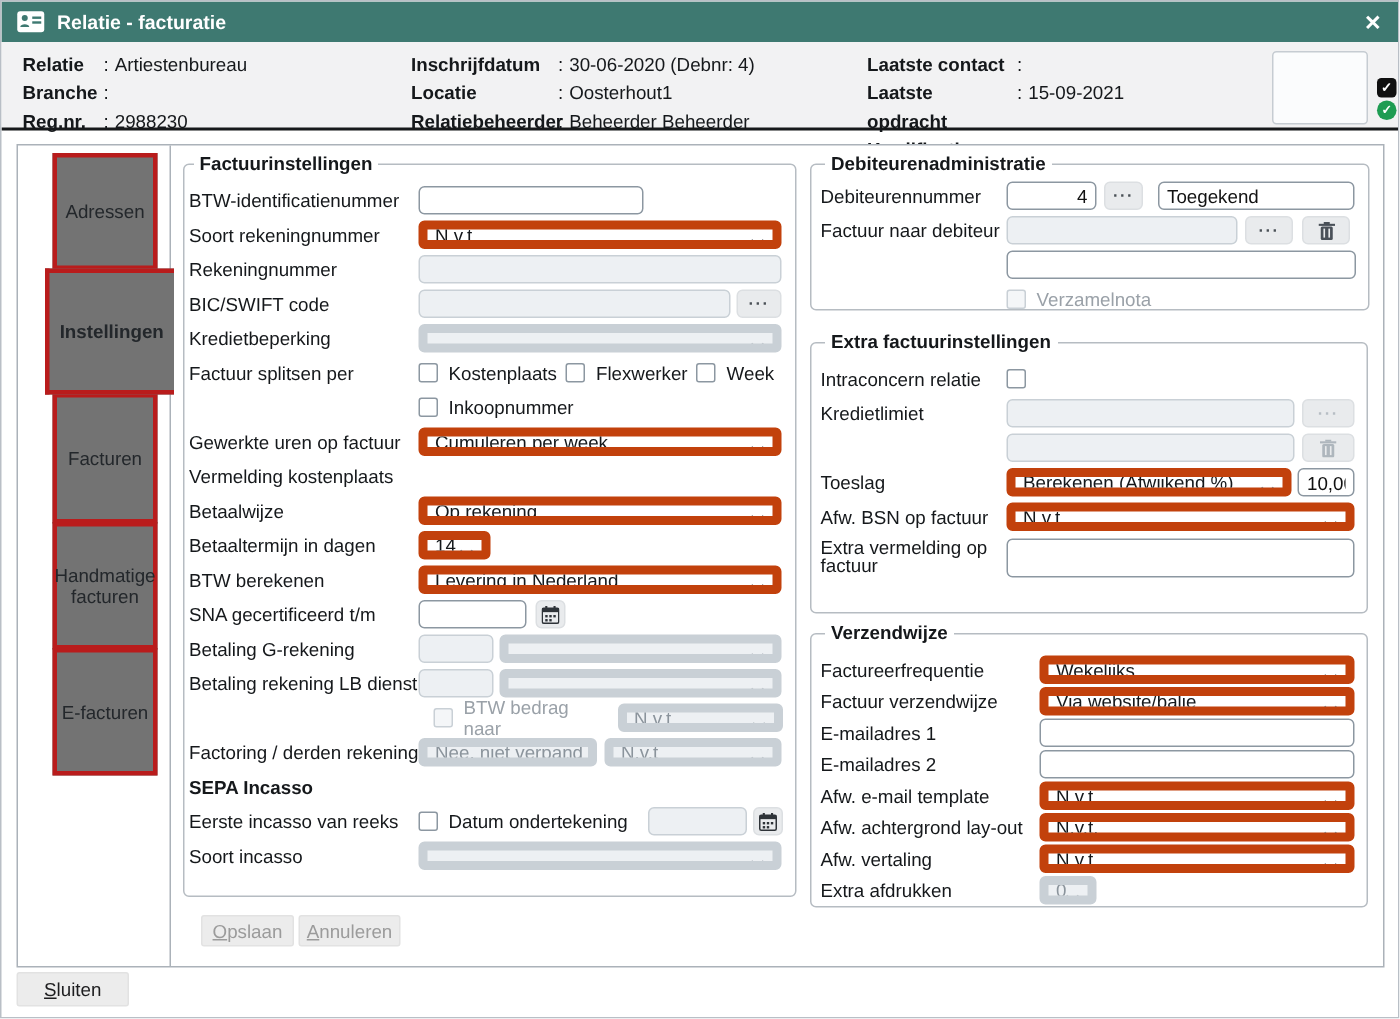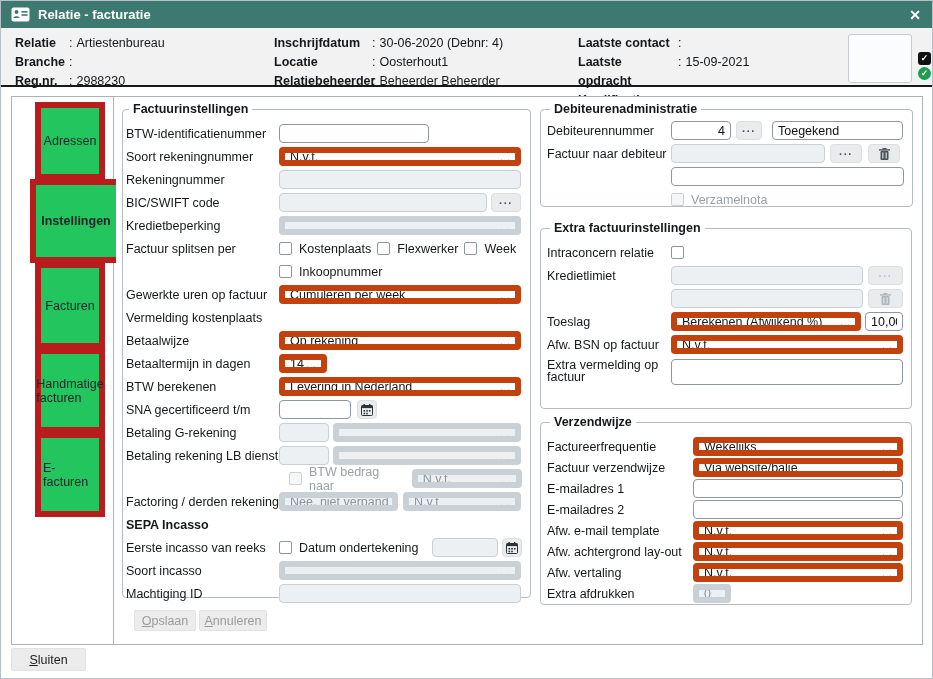--- a/index.html
+++ b/index.html
@@ -25,22 +25,22 @@
   .photo{position:absolute;left:847px;top:6px;width:64px;height:49px;background:#fbfcfd;
          border:1px solid #c6ccd2;border-radius:3px;}
   .flagbox{position:absolute;left:917px;top:24px;width:13px;height:13px;background:#101010;
            border-radius:3px;color:#fff;font-size:9px;line-height:13px;text-align:center;font-weight:bold;}
   .okdot{position:absolute;left:917px;top:39px;width:13px;height:13px;background:#1E9C52;
          border-radius:50%;color:#fff;font-size:8.5px;line-height:13px;text-align:center;font-weight:bold;}
   
   .panel{position:absolute;left:10px;top:95px;width:912px;height:549px;background:#fff;
          border:1px solid #ABB2B9;}
   .tabstrip{position:absolute;left:0;top:0;bottom:0;width:102px;border-right:1px solid #ABB2B9;}
-  .tab{width:70px;margin-left:23px;margin-top:-1px;border:6px solid #b91c1c;background:#22c55e;
-       display:flex;align-items:center;justify-content:center;color:#23272b;
+  .tab{width:70px;margin-left:23px;margin-top:-1px;border:3px solid #b91c1c;background:#737373;
+       display:flex;align-items:center;justify-content:center;text-align:center;color:#23272b;
        padding:2px;}
   .tab:first-child{margin-top:5px;}
   .tab.active{position:relative;z-index:2;width:86px;margin-left:18px;border-right:none;font-weight:bold;}
   .t1{height:78px;} .t2{height:84px;} .t3{height:87px;} .t4{height:85px;} .t5{height:85px;}
   
   fieldset.fs{position:absolute;margin:0;border:1px solid #B6BCC2;border-radius:4px;background:#fff;padding:8px 8px 0 3px;}
   fieldset.fs legend{font-weight:bold;padding:0 4px;margin-left:3px;font-size:12.5px;}
   .fs-left{left:110px;top:5px;width:408px;height:496px;}
   .fs-deb{left:528px;top:5px;width:372px;height:105px;padding-top:5px !important;padding-left:6px !important;}
   .fs-extra{left:528px;top:124px;width:372px;height:188px;padding-left:6px !important;}
@@ -374,24 +374,20 @@
       <div class="row">
         <span class="lbl">Soort incasso</span>
         <div class="sel dis" style="width:242px">
           <span></span>
           <svg class="chev" width="10" height="7" viewBox="0 0 10 7">
               <path d="M1 1 L5 5.5 L9 1"></path>
             </svg>
         </div>
       </div>
 
-      <div class="row">
-        <span class="lbl">Machtiging ID</span>
-        <input class="inp dis" style="width: 242px;" disabled="" value="">
-      </div>
     </fieldset>
 
     <fieldset class="fs fs-deb">
       <legend>Debiteurenadministratie</legend>
 
       <div class="row">
         <span class="lbl-r">Debiteurennummer</span>
         <input class="inp num" style="width: 60px;" value="4">
         <span class="gap5"></span>
         <div class="dots-btn" style="width:26px">

